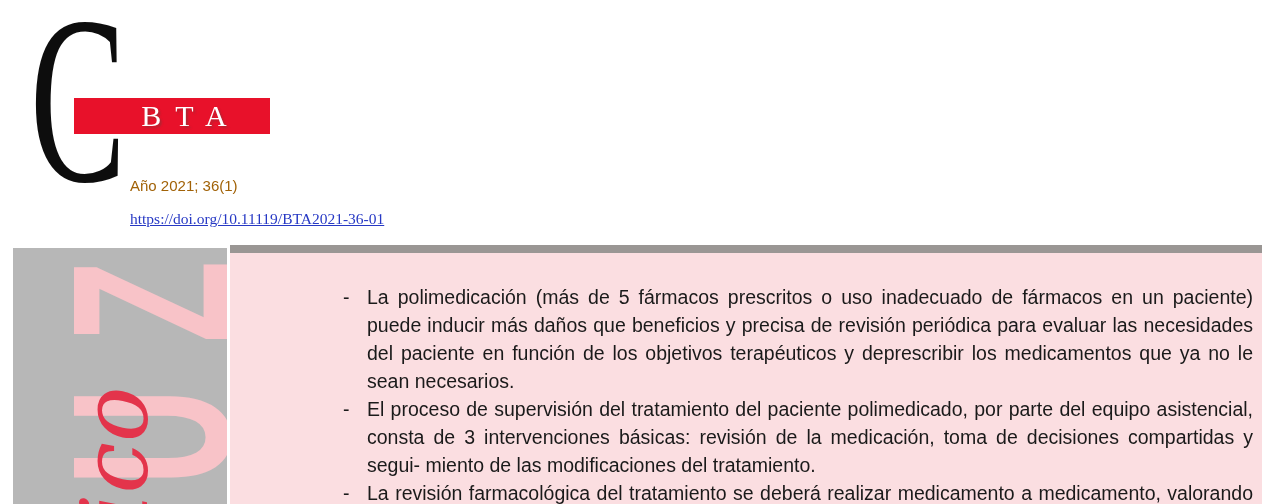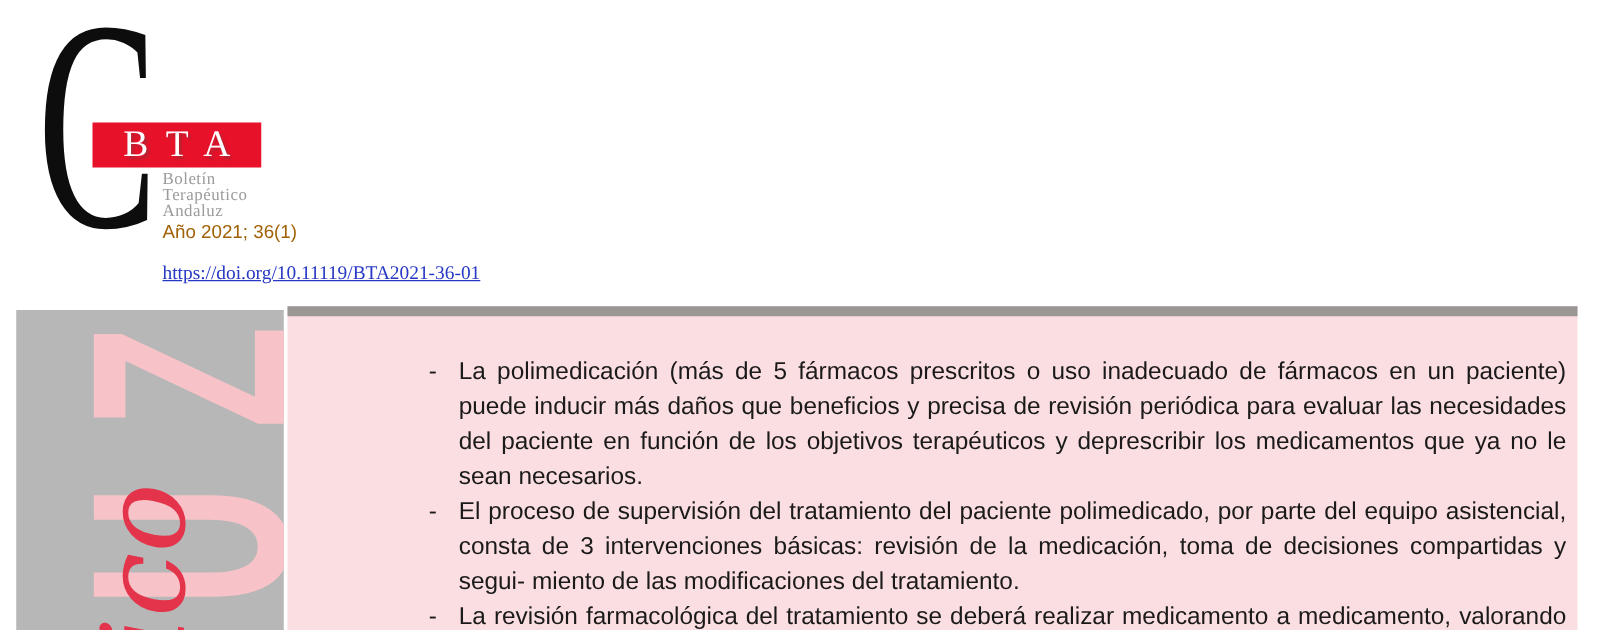--- a/index.html
+++ b/index.html
@@ -16,23 +16,23 @@
   .logo-c {
     position: absolute; left: 30px; top: -20px;
     font-family: "Liberation Serif", serif;
     font-size: 240px; line-height: 1;
     color: #0d0d0d;
     transform: scaleX(0.60);
     transform-origin: left top;
   }
   .bta-box {
     position: absolute; left: 74px; top: 98px;
-    width: 135px; height: 36px;
+    width: 172px; height: 36px;
     background: #e8112a;
-    display: flex; align-items: center; justify-content: center;
+    display: flex; align-items: center; justify-content: center; padding-left: 24px;
   }
   .bta-acronym {
     font-family: "Liberation Serif", serif;
     font-size: 30px; color: #ffffff;
     letter-spacing: 14px; padding-left: 14px;
     text-shadow: 2px 2px 2px rgba(110, 60, 60, 0.45);
   }
   .logo-caption {
     position: absolute; left: 130px; top: 137px;
     font-family: "Liberation Serif", serif;
@@ -107,25 +107,20 @@
 </style>
 </head>
 <body>
 
 <div class="page">
 
   <div class="logo-c">C</div>
   <div class="bta-box">
     <span class="bta-acronym">BTA</span>
   </div>
-  <div class="logo-caption">
-    <div>Boletín</div>
-    <div>Terapéutico</div>
-    <div>Andaluz</div>
-  </div>
 
   <div class="issue-info">Año 2021; 36(1)</div>
   <div class="doi-line">
     <a href="#">https://doi.org/10.11119/BTA2021-36-01</a>
   </div>
 
 
   <div class="wm-panel">
     <div class="wm-letters">LUZ</div>
     <div class="wm-script">tico</div>

